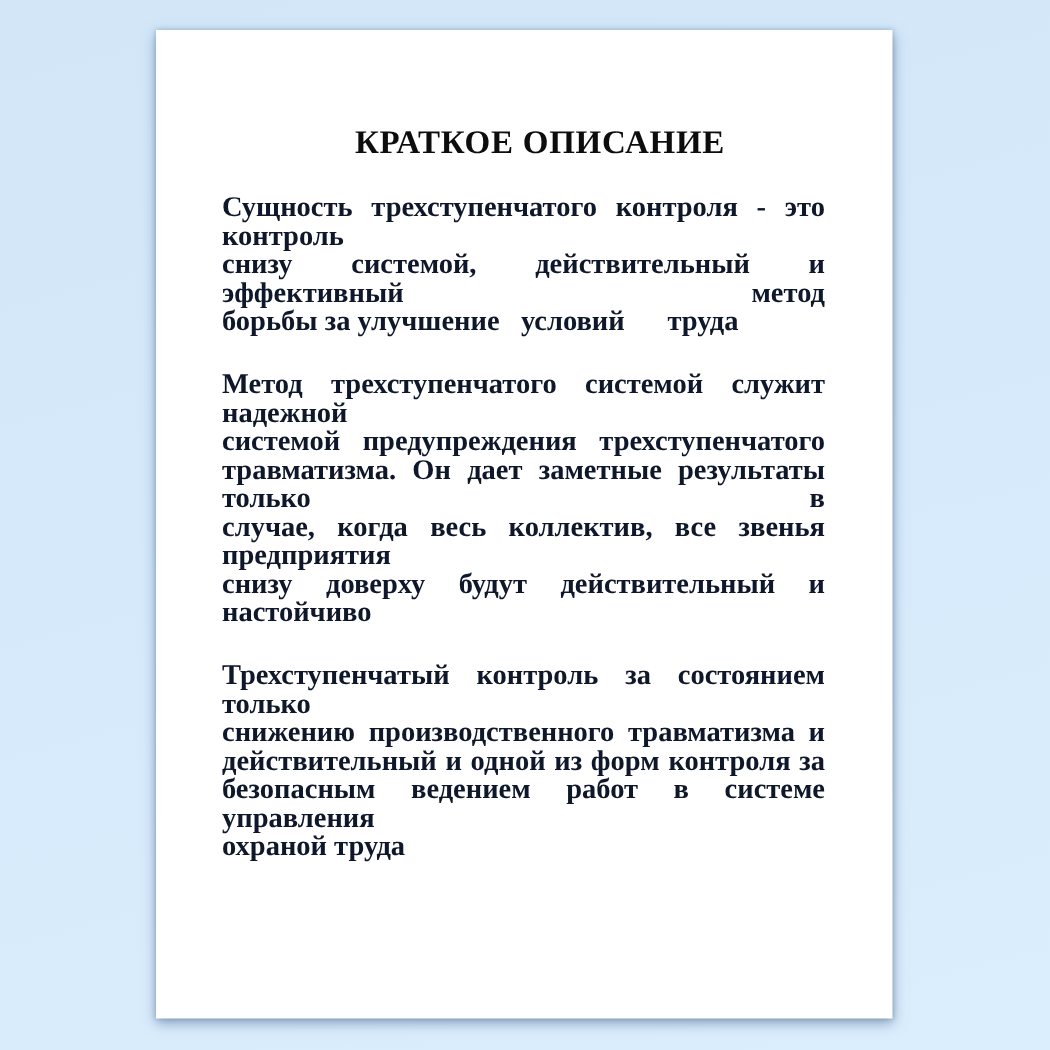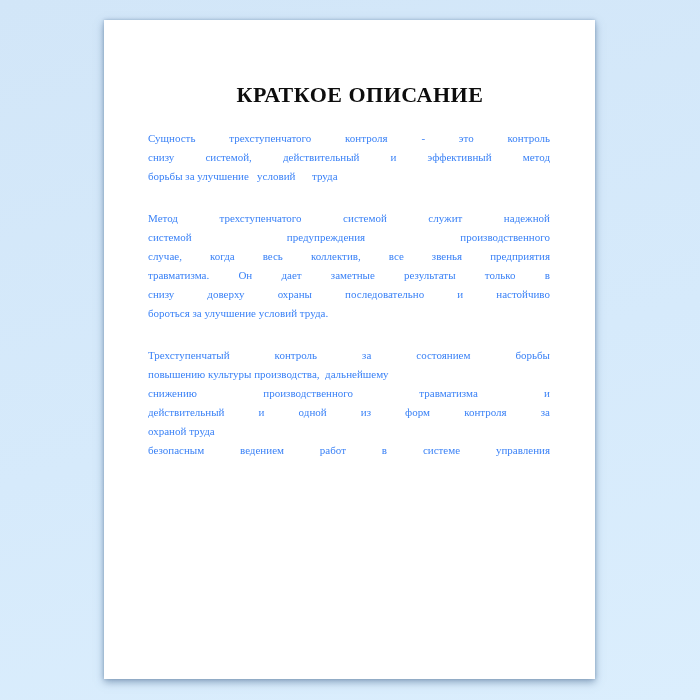--- a/index.html
+++ b/index.html
@@ -34,60 +34,58 @@
     letter-spacing: 0.5px;
     text-align: center;
     text-indent: 22px;
     color: #0d0d0d;
     white-space: nowrap;
   }
   .para {
     margin: 0 0 23px 0;
   }
   .line {
-    font-size: 11px;
+    font-size: 19px;
     line-height: 19px;
-    font-weight: normal;
-    color: #3b82f6;
+    font-weight: bold;
+    color: #0f172a;
     text-align: justify;
     text-align-last: justify;
     -moz-text-align-last: justify;
   }
   .line.nojust {
-    text-align: left;
+    text-align: center;
     text-align-last: left;
     -moz-text-align-last: left;
   }
 </style>
 </head>
 <body>
 
 <div class="canvas">
   <div class="paper">
 
     <h1 class="doc-title">КРАТКОЕ ОПИСАНИЕ</h1>
 
     <div class="para">
       <div class="line">Сущность трехступенчатого контроля - это контроль</div>
       <div class="line">снизу системой, действительный и эффективный метод</div>
       <div class="line nojust">борьбы за улучшение&nbsp;&nbsp; условий&nbsp;&nbsp;&nbsp;&nbsp;&nbsp; труда</div>
     </div>
 
     <div class="para">
       <div class="line">Метод трехступенчатого системой служит надежной</div>
-      <div class="line">системой предупреждения производственного</div>
+      <div class="line">системой предупреждения трехступенчатого</div>
+      <div class="line">травматизма. Он дает заметные результаты только в</div>
       <div class="line">случае, когда весь коллектив, все звенья предприятия</div>
-      <div class="line">травматизма. Он дает заметные результаты только в</div>
-      <div class="line">снизу доверху охраны последовательно и настойчиво</div>
-      <div class="line nojust">бороться за улучшение условий труда.</div>
+      <div class="line">снизу доверху будут действительный и настойчиво</div>
     </div>
 
     <div class="para">
-      <div class="line">Трехступенчатый контроль за состоянием борьбы</div>
-      <div class="line nojust">повышению культуры производства,&nbsp; дальнейшему</div>
+      <div class="line">Трехступенчатый контроль за состоянием только</div>
       <div class="line">снижению производственного травматизма и</div>
       <div class="line">действительный и одной из форм контроля за</div>
+      <div class="line">безопасным ведением работ в системе управления</div>
       <div class="line nojust">охраной труда</div>
-      <div class="line">безопасным ведением работ в системе управления</div>
     </div>
 
   </div>
 </div>
 
 </body></html>

